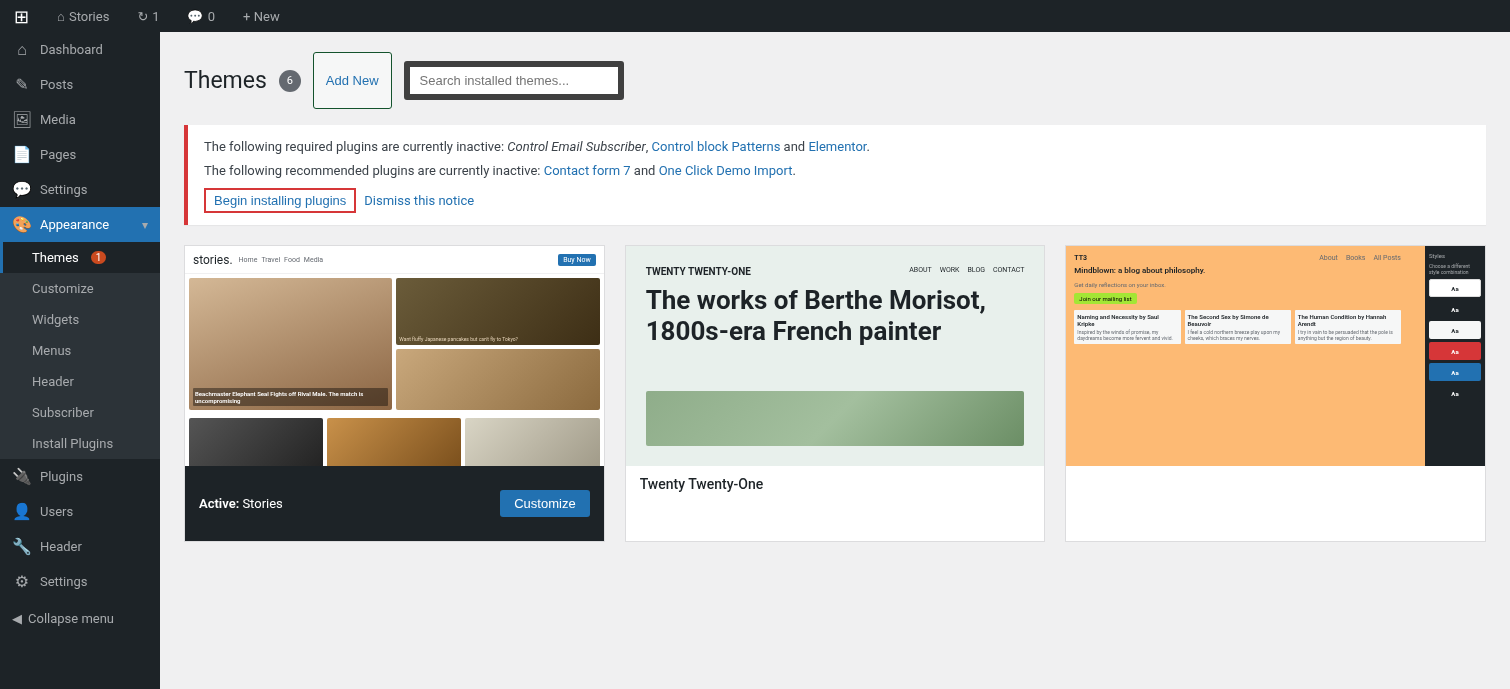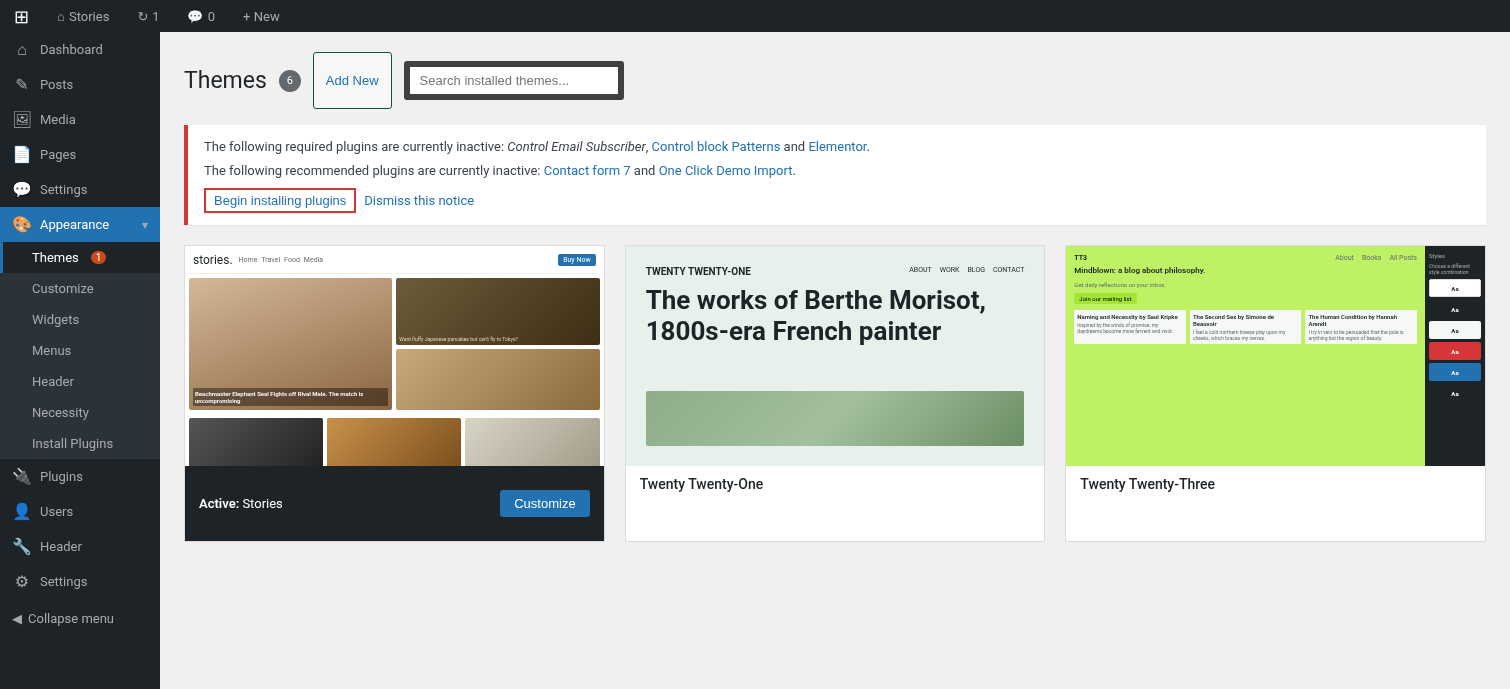--- a/index.html
+++ b/index.html
@@ -213,25 +213,25 @@
       display: flex;
       flex-direction: column;
       align-items: center;
       justify-content: center;
       padding: 20px;
     }
     .tt1-title { font-size: 26px; font-weight: 700; color: #1d2327; line-height: 1.2; text-align: left; width: 100%; margin-bottom: 4px; }
 
     
     .tt3-preview {
-      background: #bef264;
+      background: #fdba74;
       width: 100%;
       height: 100%;
       display: flex;
-      gap: 0;
+      gap: 16px;
     }
     .tt3-main { flex: 1; padding: 8px; overflow: hidden; }
     .tt3-sidebar { width: 60px; background: #1d2327; padding: 6px 4px; }
     .tt3-heading { font-size: 8px; color: #1d2327; margin-bottom: 6px; font-weight: 600; }
     .tt3-text { font-size: 6px; color: #646970; line-height: 1.4; margin-bottom: 4px; }
     .tt3-cards { display: grid; grid-template-columns: repeat(3, 1fr); gap: 4px; margin-top: 6px; }
     .tt3-card { background: #f6f7f7; padding: 3px; border-radius: 1px; }
     .tt3-card-title { font-size: 6px; color: #1d2327; font-weight: 600; margin-bottom: 2px; }
     .tt3-card-text { font-size: 5px; color: #646970; }
     .tt3-style-option { width: 100%; height: 18px; border-radius: 2px; margin-bottom: 3px; display: flex; align-items: center; justify-content: center; font-size: 6px; font-weight: 700; color: #fff; cursor: pointer; }
@@ -300,21 +300,21 @@
       <div class="sidebar-item">
         <span>Widgets</span>
       </div>
       <div class="sidebar-item">
         <span>Menus</span>
       </div>
       <div class="sidebar-item">
         <span>Header</span>
       </div>
       <div class="sidebar-item">
-        <span>Necessity</span>
+        <span>Subscriber</span>
       </div>
       <div class="sidebar-item">
         <span>Install Plugins</span>
       </div>
     </div>
     <div class="sidebar-item">
       <span class="icon">🔌</span>
       <span>Plugins</span>
     </div>
     <div class="sidebar-item">
@@ -457,23 +457,20 @@
               <div style="font-size:5px; color:#a7aaad; margin-bottom:4px;">Choose a different style combination</div>
               <div class="tt3-style-option" style="background:#fff; color:#1d2327; border:1px solid #ddd;">Aa</div>
               <div class="tt3-style-option" style="background:#1d2327;">Aa</div>
               <div class="tt3-style-option" style="background:#f6f7f7; color:#1d2327;">Aa</div>
               <div class="tt3-style-option" style="background:#d63638;">Aa</div>
               <div class="tt3-style-option" style="background:#2271b1;">Aa</div>
               <div class="tt3-style-option" style="background:#1d2327;">Aa</div>
             </div>
           </div>
         </div>
-        <div class="theme-card-footer">
-          <span class="theme-name">Twenty Twenty-Three</span>
-        </div>
       </div>
 
     </div>
 
     <div style="height:20px;"></div>
 
   </main>
 </div>
 
 </body></html>

